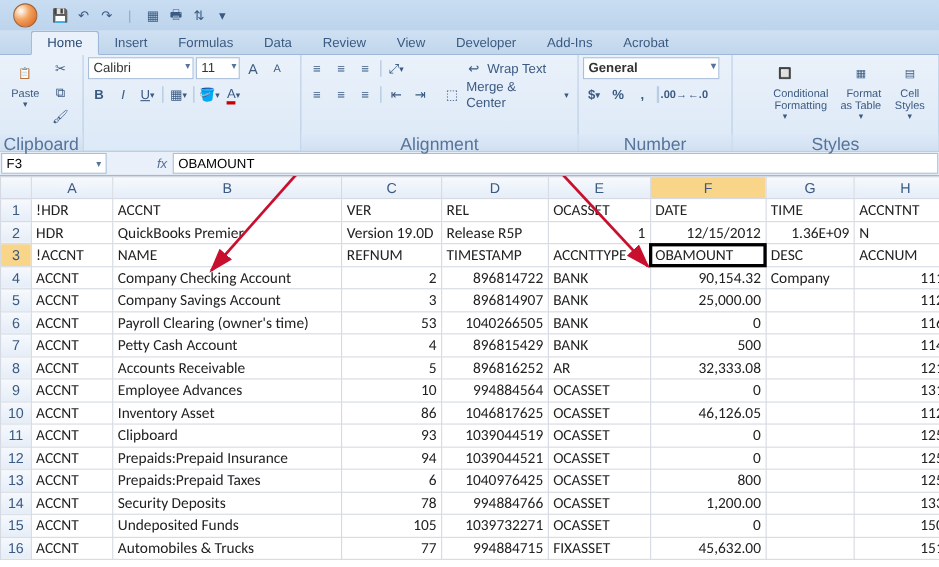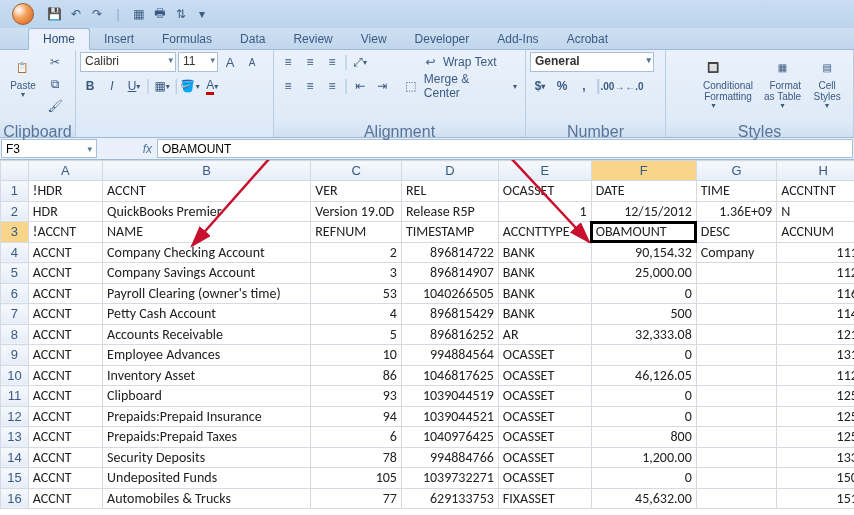--- a/index.html
+++ b/index.html
@@ -443,21 +443,21 @@
           <td class="colE">OCASSET</td>
           <td class="colF num">0</td>
           <td class="colG"></td>
           <td class="colH num">1500</td>
         </tr>
         <tr>
           <th class="rowhdr">16</th>
           <td class="colA">ACCNT</td>
           <td class="colB">Automobiles &amp; Trucks</td>
           <td class="colC num">77</td>
-          <td class="colD num">629133753</td>
+          <td class="colD num">994884715</td>
           <td class="colE">FIXASSET</td>
           <td class="colF num">45,632.00</td>
           <td class="colG"></td>
           <td class="colH num">1510</td>
         </tr>
       </tbody>
     </table>
 
   <svg class="overlay-svg" width="854" height="515">
     <defs>

